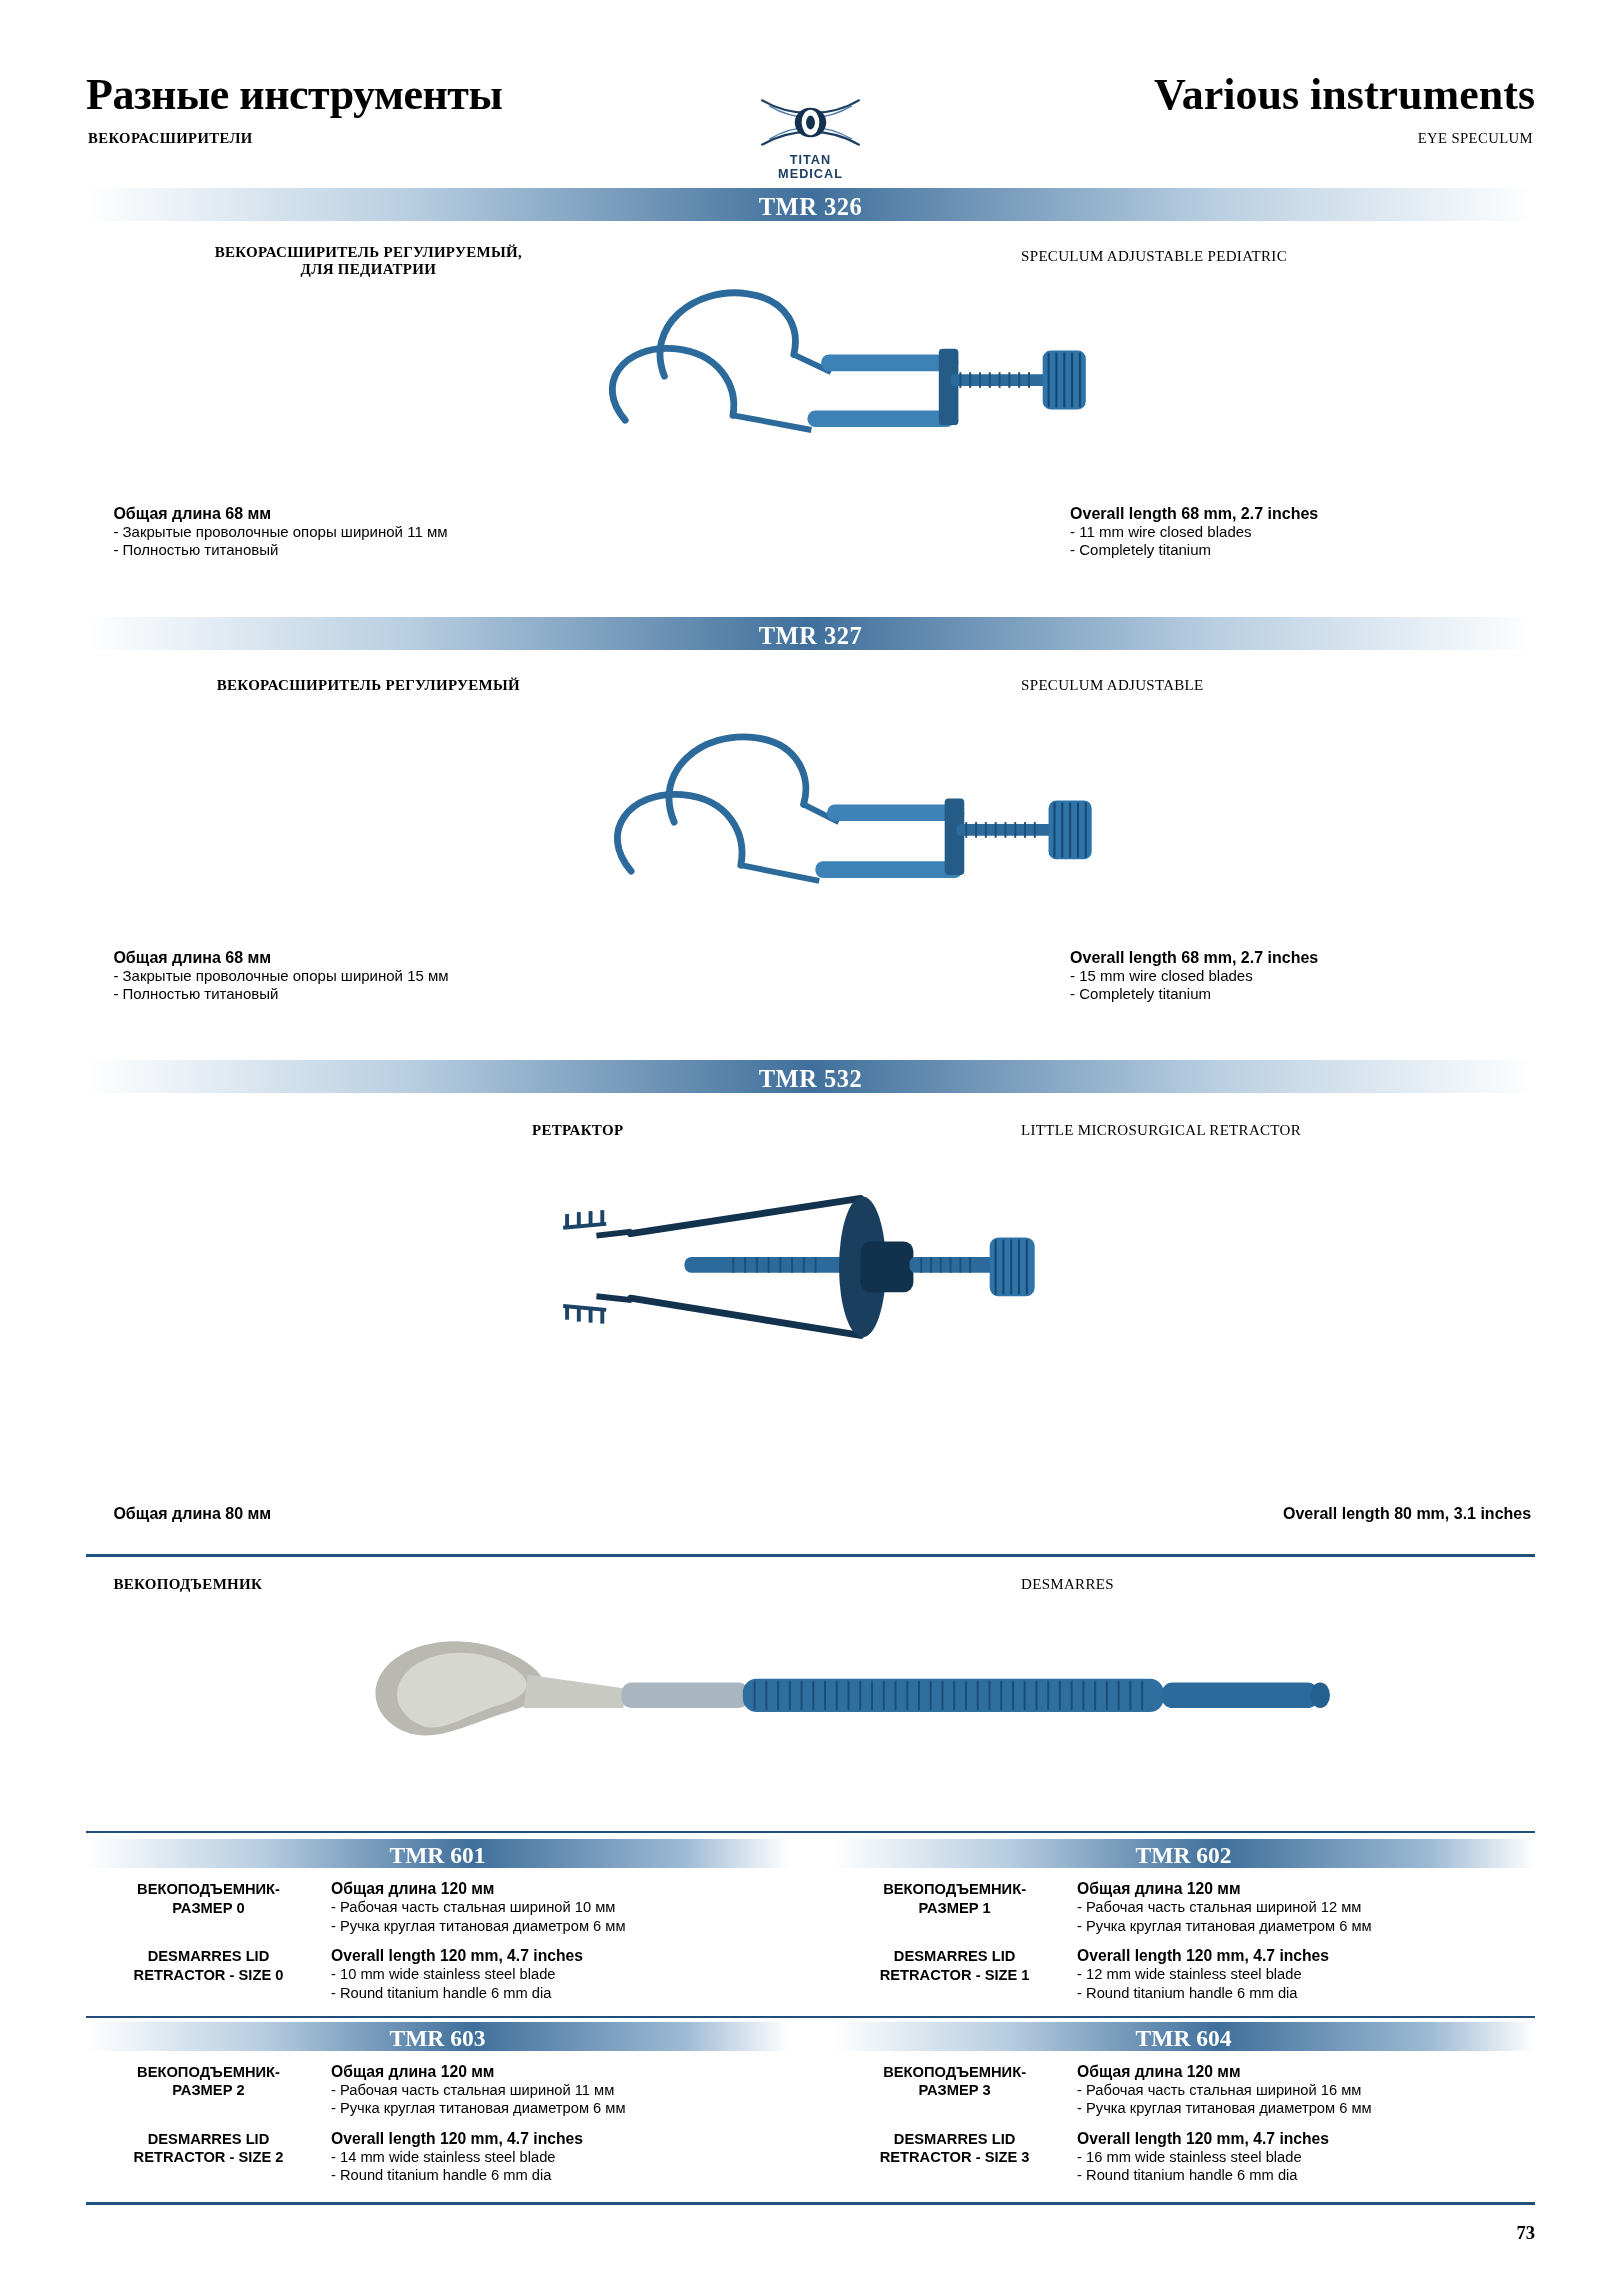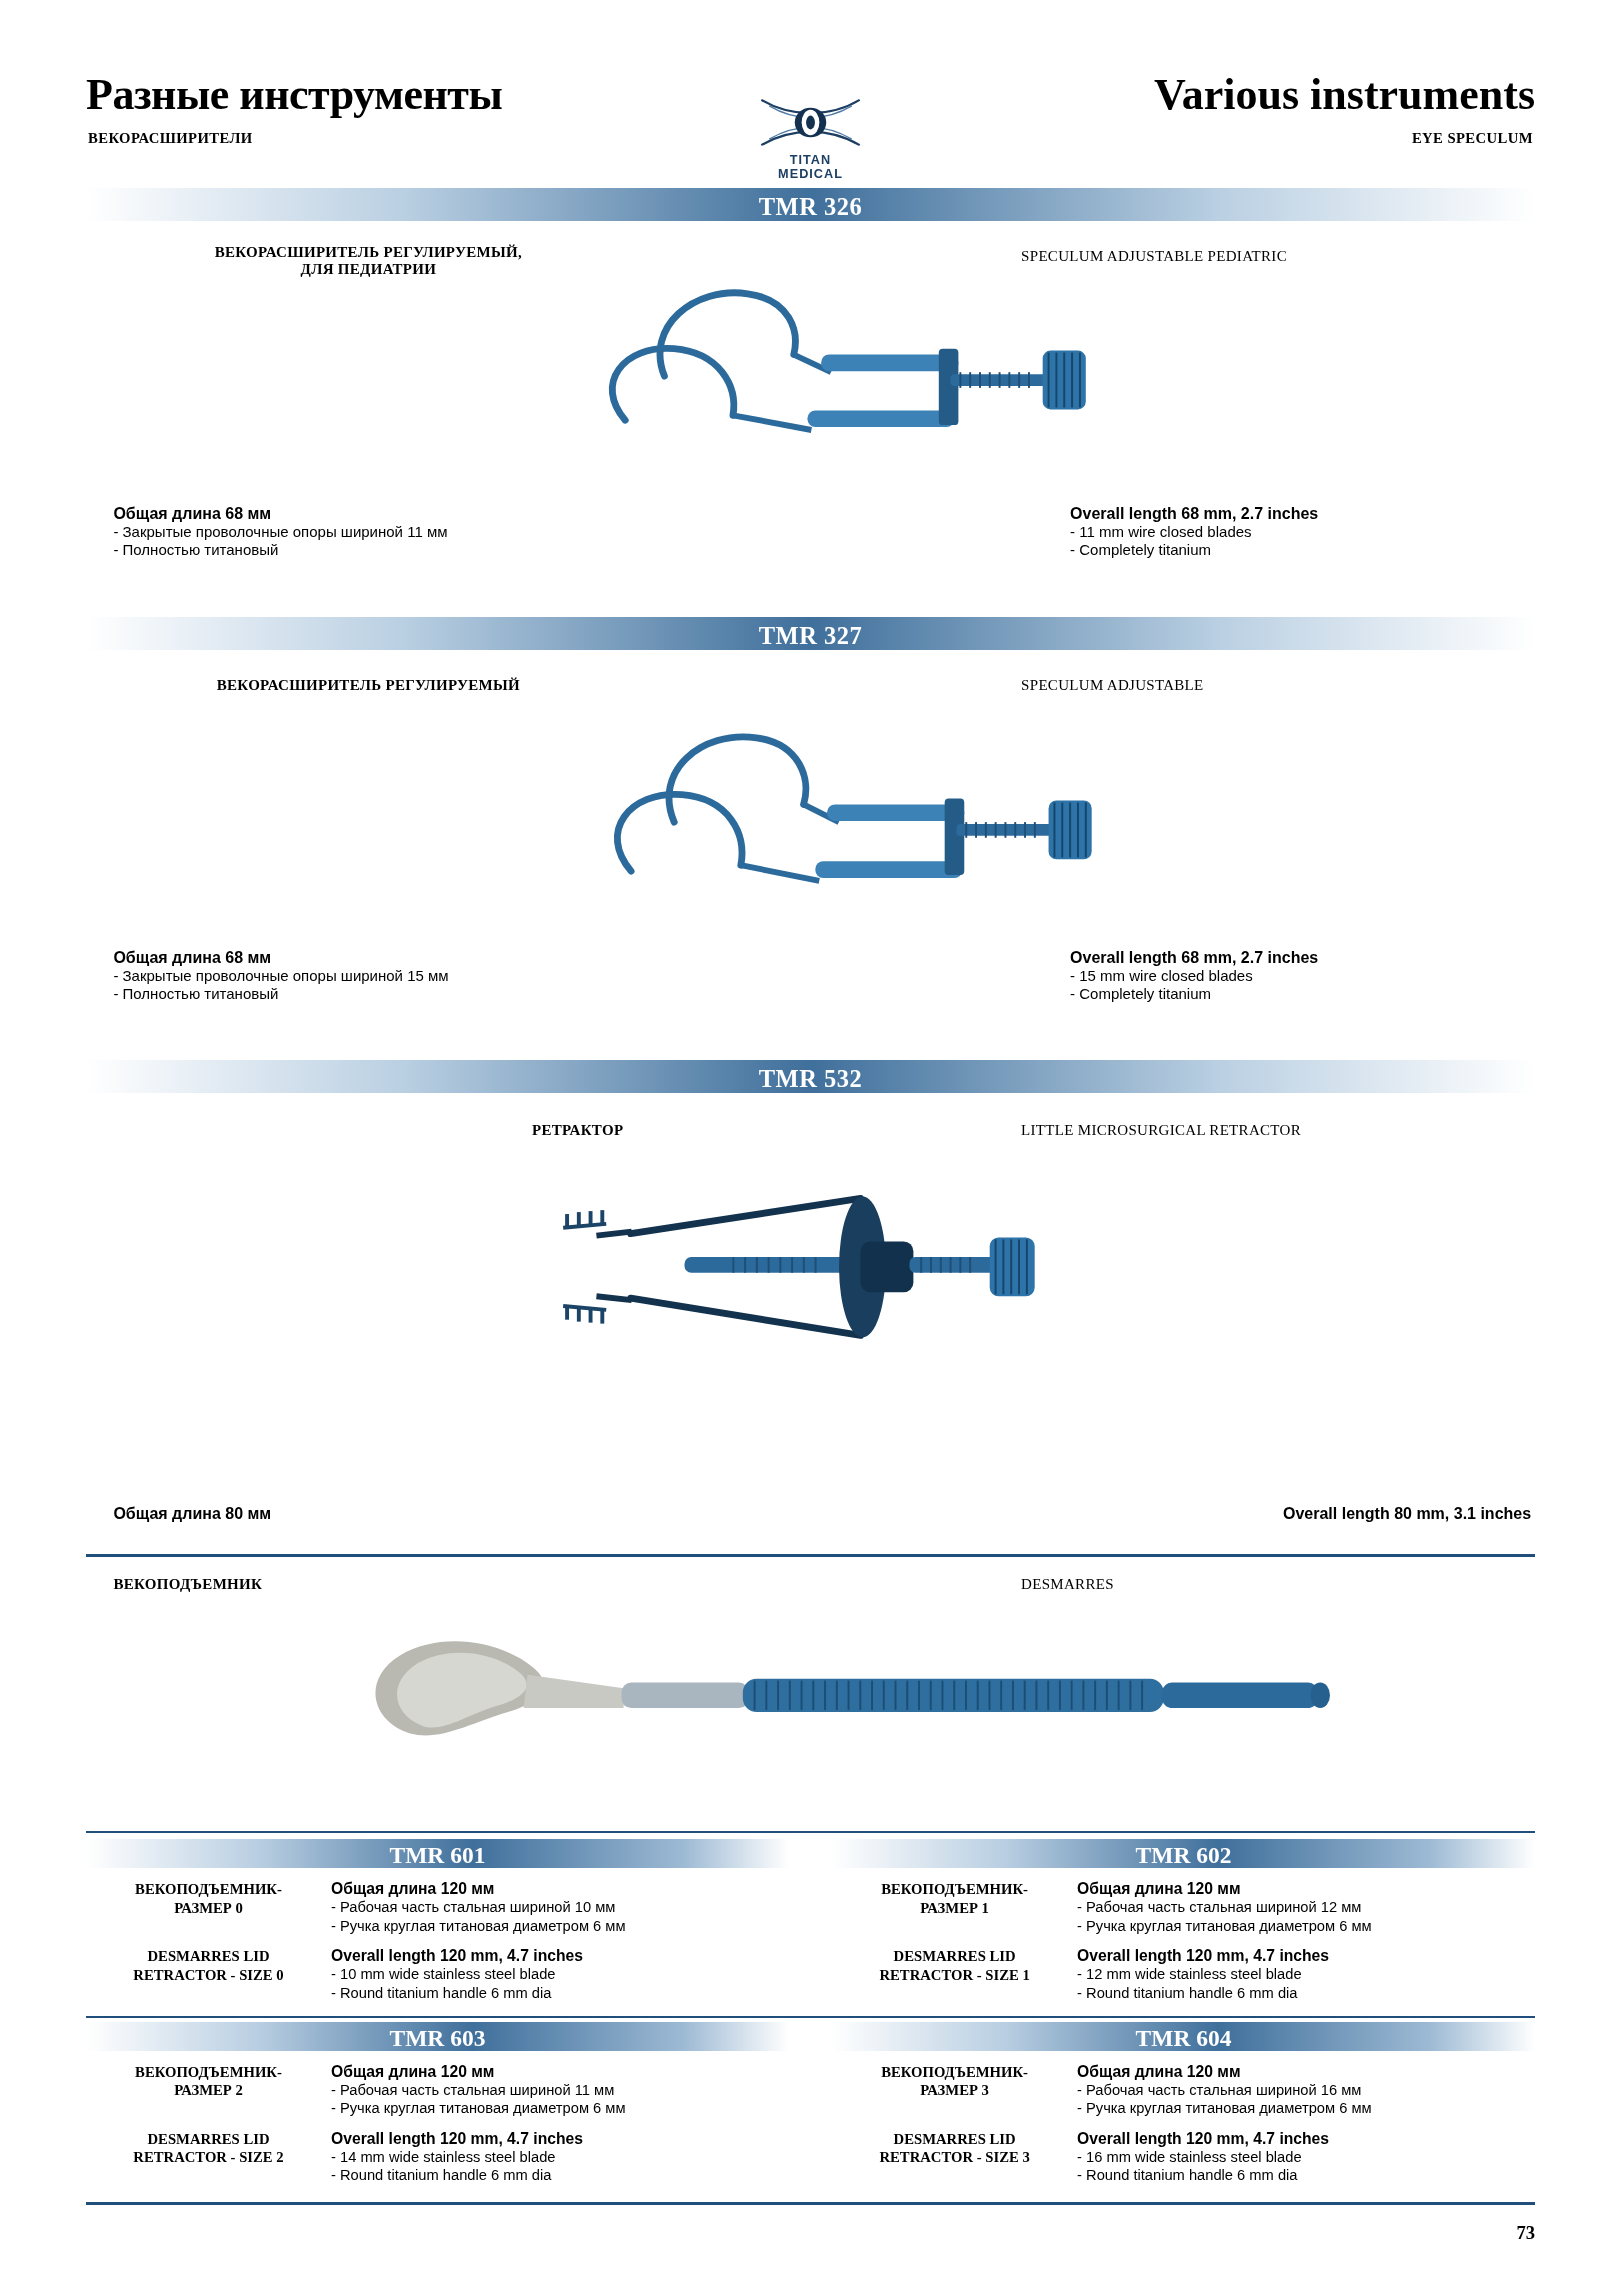--- a/index.html
+++ b/index.html
@@ -5,21 +5,21 @@
   html,body{margin:0;padding:0;background:#ffffff;}
   body{width:1621px;height:2293px;font-family:"Liberation Sans",sans-serif;color:#000;position:relative;}
   .page{position:relative;width:1621px;height:2293px;padding:0;box-sizing:border-box;}
   .inner{position:absolute;left:86px;right:86px;top:59px;}
 
   
   .header{position:relative;height:125px;}
   .title-ru{position:absolute;left:0;top:9.8px;font-family:"Liberation Serif",serif;font-weight:bold;font-size:44px;letter-spacing:-0.5px;color:#000;}
   .title-en{position:absolute;right:0;top:9.8px;font-family:"Liberation Serif",serif;font-weight:bold;font-size:44px;color:#000;}
   .sub-ru{position:absolute;left:2px;top:71px;font-family:"Liberation Serif",serif;font-weight:bold;font-size:14.7px;letter-spacing:0.4px;color:#000;}
-  .sub-en{position:absolute;right:2px;top:71px;font-family:"Liberation Serif",serif;font-weight:bold;font-size:14.7px;letter-spacing:0.4px;color:#000;text-align:center;}
+  .sub-en{position:absolute;right:2px;top:71px;font-family:"Liberation Serif",serif;font-weight:normal;font-size:14.7px;letter-spacing:0.4px;color:#000;text-align:center;}
 
   .logo{position:absolute;left:50%;transform:translateX(-50%);top:33px;width:157px;height:94px;text-align:center;}
   .logo svg{display:block;margin:0 auto;}
   .logo .logo-text{font-family:"Liberation Sans",sans-serif;font-weight:bold;font-size:12.7px;letter-spacing:1px;color:#1d3f63;line-height:11.8px;margin-top:2px;}
 
   
   .banner{position:relative;height:33px;margin-top:3.9px;background:linear-gradient(to right,#ffffff 0%,#b9cfe2 22%,#3f6f9b 50%,#b9cfe2 78%,#ffffff 100%);}
   .banner .code{position:absolute;left:0;right:0;top:4.9px;text-align:center;font-family:"Liberation Serif",serif;font-weight:bold;font-size:24.5px;color:#ffffff;letter-spacing:0.5px;}
 
   .rule{height:2.9px;background:#1f4f7a;margin:0;}
@@ -39,21 +39,21 @@
 
   
   .tablewrap{position:relative;margin-top:5.9px;}
   .cellbanner{position:relative;height:29px;background:linear-gradient(to right,#ffffff 0%,#b7cde1 25%,#3f6f9b 55%,#9dbad4 85%,#ffffff 100%);}
   .cellbanner .code{position:absolute;left:0;right:0;top:2.9px;text-align:center;font-family:"Liberation Serif",serif;font-weight:bold;font-size:23.5px;color:#fff;}
   .twocol{display:flex;gap:0;}
   .halfcol{width:50%;box-sizing:border-box;}
   .half-pad-l{padding-right:21.6px;}
   .half-pad-r{padding-left:21.6px;}
   .entry{display:flex;margin-top:11.8px;}
-  .entry .lbl{width:245px;flex:0 0 245px;font-family:Liberation Serif, serif;font-weight:bold;font-size:14.7px;text-align:center;line-height:18.6px;}
+  .entry .lbl{width:245px;flex:0 0 245px;font-family:Liberation Sans, sans-serif;font-weight:bold;font-size:14.7px;text-align:center;line-height:18.6px;}
   .entry .body{flex:1;}
   .b-head{font-weight:bold;font-size:15.7px;}
   .b-line{font-size:14.7px;line-height:18.6px;}
   .pagenum{position:absolute;right:86px;bottom:49px;font-family:"Liberation Serif",serif;font-weight:bold;font-size:18.6px;}
 </style>
 </head>
 <body>
 
 <div class="page">
   <div class="inner">

